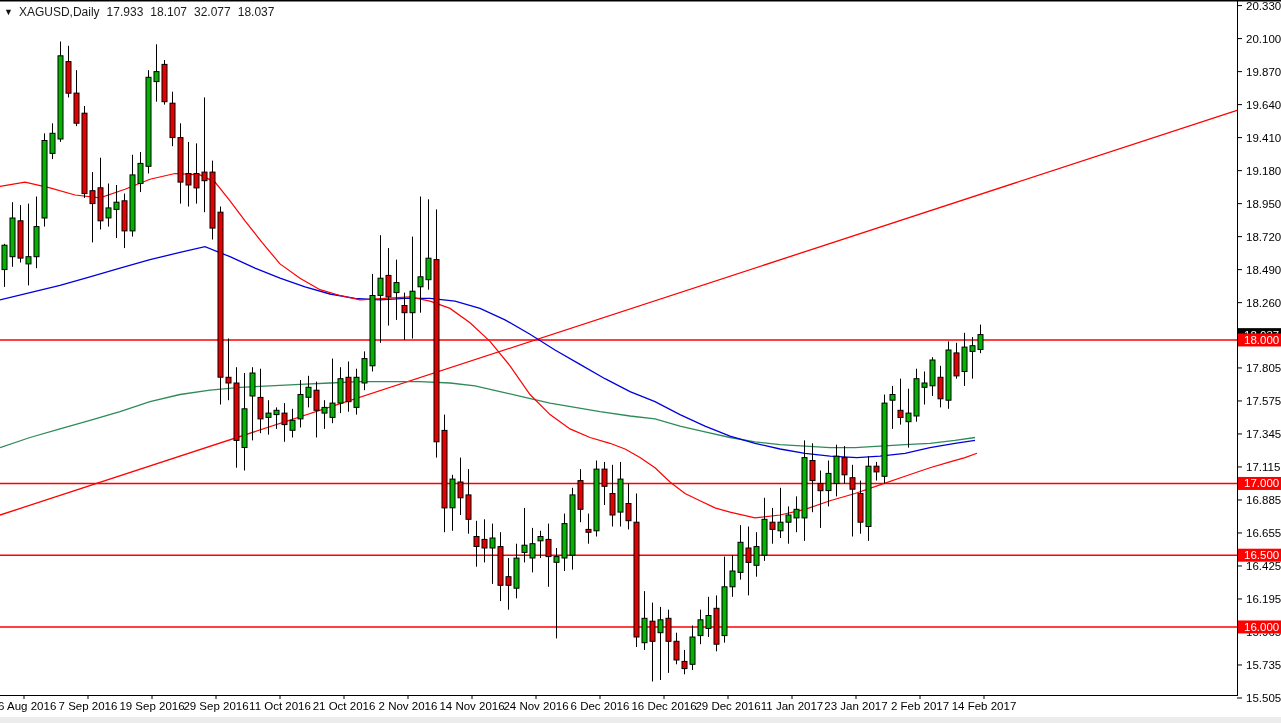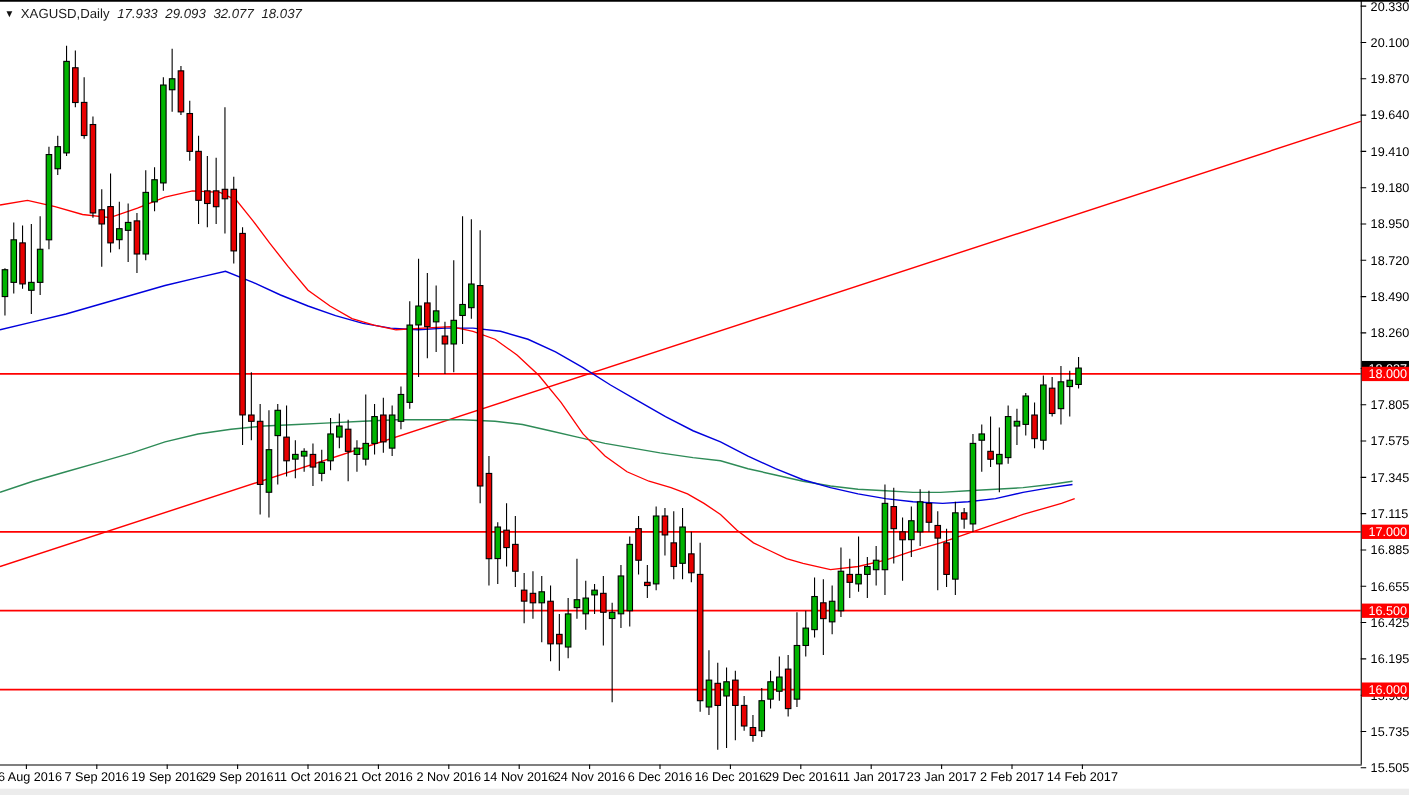--- a/index.html
+++ b/index.html
@@ -2,33 +2,33 @@
 <html><head>
 <meta charset="utf-8">
 <style>
   html,body{margin:0;padding:0;background:#fff;}
   #app{position:relative;width:1281px;height:723px;background:#ffffff;overflow:hidden;
        font-family:"Liberation Sans",sans-serif;}
   #chart-title{position:absolute;left:4px;top:5px;display:flex;align-items:center;gap:6px;
        font-size:12px;color:#1b1b1b;white-space:nowrap;z-index:5;}
   #chart-title .tri{font-size:9px;color:#111;line-height:1;}
   #chart-title span{display:inline-block;}
-  #chart-title .num{margin-left:1px;font-style:italic;}
+  #chart-title .num{margin-left:1px;}
   svg{position:absolute;left:0;top:0;}
   text{font-family:"Liberation Sans",sans-serif;}
 </style>
 </head>
 <body>
 
 <div id="app">
   <div id="chart-title">
     <span class="tri">▼</span>
     <span>XAGUSD,Daily</span>
     <span class="num">17.933</span>
-    <span class="num">29.093</span>
+    <span class="num">18.107</span>
     <span class="num">32.077</span>
     <span class="num">18.037</span>
   </div>
   <svg id="chart-svg" width="1281" height="723">
       <g>
         <line x1="0" y1="339.95499999999976" x2="1237" y2="339.95499999999976" stroke="#ff0000" stroke-width="1.6"></line>
         <line x1="0" y1="483.45499999999976" x2="1237" y2="483.45499999999976" stroke="#ff0000" stroke-width="1.6"></line>
         <line x1="0" y1="555.2049999999998" x2="1237" y2="555.2049999999998" stroke="#ff0000" stroke-width="1.6"></line>
         <line x1="0" y1="626.9549999999998" x2="1237" y2="626.9549999999998" stroke="#ff0000" stroke-width="1.6"></line>
         <line x1="0" y1="515.0249999999996" x2="1237" y2="110.35499999999955" stroke="#ff0000" stroke-width="1.3"></line>

